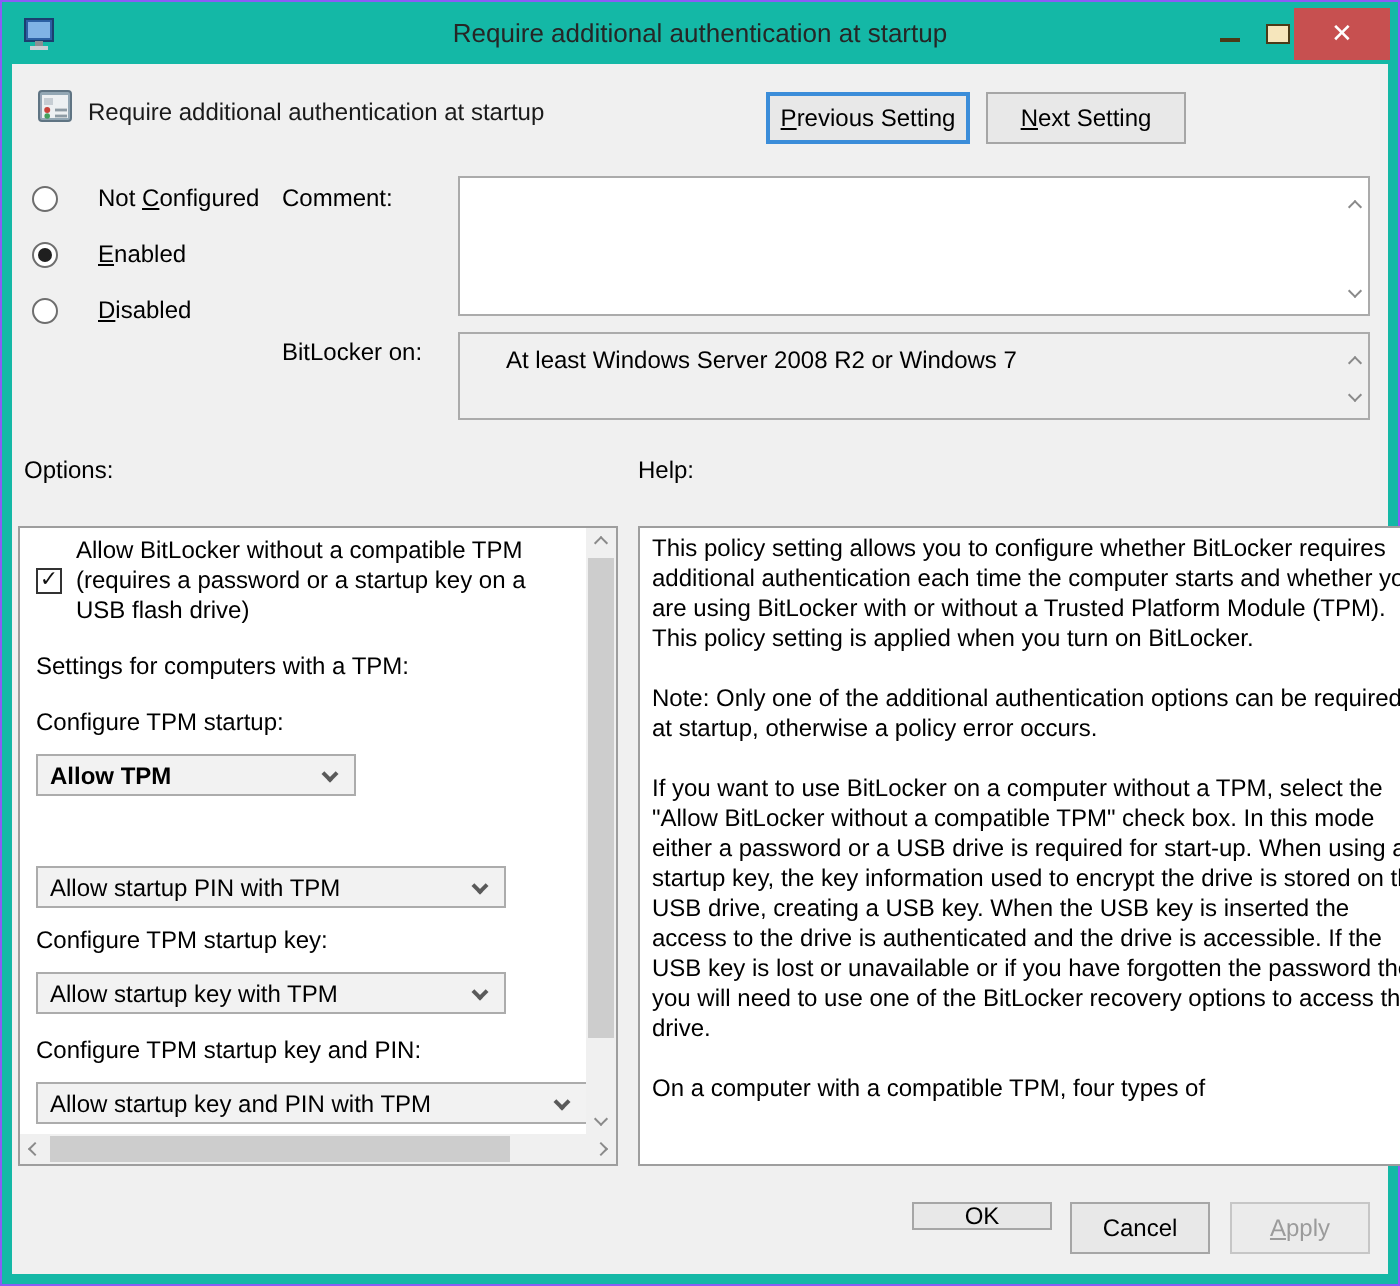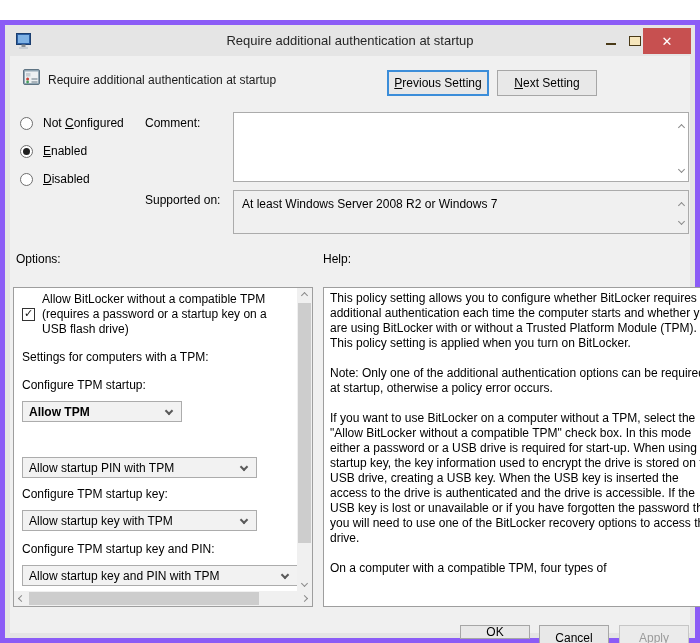--- a/index.html
+++ b/index.html
@@ -1,19 +1,19 @@
 <!DOCTYPE html>
 <html><head>
 <meta charset="utf-8">
 <style>
   * { box-sizing: border-box; margin: 0; padding: 0; }
   html, body { width: 700px; height: 643px; overflow: hidden; }
   body { font-family: "Liberation Sans", "DejaVu Sans", sans-serif; font-size: 12px; color: #000; position: relative; }
 
-  .frame { position: absolute; inset: 0; background: #e5e5e5; border: 5px solid #8b5cf6; margin-top: 20px; }
+  .frame { position: absolute; inset: 0; background: #14b8a6; border: 1px solid #8b5cf6; }
 
   
   .titlebar { position: absolute; top: 1px; left: 1px; right: 1px; height: 30px; }
   .app-icon { position: absolute; left: 9px; top: 7px; width: 18px; height: 17px; }
   .window-title { position: absolute; left: 0; right: 0; top: 7px; text-align: center; font-size: 13px; color: #262626; }
   .cap-btn { position: absolute; top: 2px; height: 26px; display: flex; align-items: center; justify-content: center; cursor: default; }
   .btn-min { right: 71px; width: 24px; }
   .btn-min .dash { width: 10px; height: 2px; background: #4A3A17; margin-top: 6px; }
   .btn-max { right: 47px; width: 24px; }
   .btn-max .boxg { width: 12px; height: 10px; border: 1px solid #4A3A17; background: #F6E6BC; }
@@ -23,30 +23,30 @@
   .dlg { position: absolute; left: 5px; top: 31px; right: 5px; bottom: 5px; background: #F0F0F0; }
 
   .policy-icon { position: absolute; left: 13px; top: 13px; }
   .policy-name { position: absolute; left: 38px; top: 17px; color: #1A1A1A; }
 
   .btn { background: #E8E8E8; border: 1px solid #A6A6A6; font-size: 12px; color: #000;
          display: flex; align-items: center; justify-content: center; cursor: default; }
   .btn-prev { position: absolute; left: 377px; top: 14px; width: 102px; height: 26px; border: 2px solid #3B8DD9; }
   .btn-next { position: absolute; left: 487px; top: 14px; width: 100px; height: 26px; }
 
-  .radio-row { position: absolute; left: 10px; display: flex; align-items: center; gap: 10px; height: 16px; }
+  .radio-row { position: absolute; left: 10px; display: flex; align-items: center; gap: 20px; height: 16px; }
   .radio-circle { width: 13px; height: 13px; border: 1px solid #6E6E6E; border-radius: 50%; background: #fff; position: relative; flex: none; }
   .radio-row .dot { position: absolute; left: 2px; top: 2px; width: 7px; height: 7px; border-radius: 50%; background: #1F1F1F; display: none; }
   .radio-row.on .dot { display: block; }
 
   .field-label { position: absolute; color: #000; }
 
   .comment-box { position: absolute; left: 223px; top: 56px; width: 456px; height: 70px; background: #fff; border: 1px solid #ABABAB; }
   .supported-box { position: absolute; left: 223px; top: 134px; width: 456px; height: 44px; background: #F0F0F0; border: 1px solid #ABABAB; }
-  .supported-box .val { position: absolute; left: 8px; top: 6px; }
+  .supported-box .val { position: absolute; left: 23px; top: 6px; }
 
   .mini-scroll-up, .mini-scroll-dn { position: absolute; right: 4px; }
   .mini-scroll-up { top: 6px; } .mini-scroll-dn { bottom: 6px; }
 
   .chev { display: inline-block; width: 6px; height: 6px; border-right: 2px solid #8A8A8A; border-bottom: 2px solid #8A8A8A; }
   .chev.sm { width: 5px; height: 5px; border-width: 1.5px; }
   .chev.dark { border-color: #5A5A5A; }
   .chev.up { transform: rotate(-135deg); }
   .chev.down { transform: rotate(45deg); }
   .chev.left { transform: rotate(135deg); }
@@ -149,21 +149,21 @@
       <span><u>D</u>isabled</span>
     </div>
 
     <div class="field-label" style="left:135px; top:60px">Comment:</div>
     <div class="comment-box">
       <span></span>
       <span class="mini-scroll-up"><span class="chev sm up"></span></span>
       <span class="mini-scroll-dn"><span class="chev sm down"></span></span>
     </div>
 
-    <div class="field-label" style="left:135px; top:137px">Supported on:</div>
+    <div class="field-label" style="left:135px; top:137px">BitLocker on:</div>
     <div class="supported-box">
       <span class="val">At least Windows Server 2008 R2 or Windows 7</span>
       <span class="mini-scroll-up"><span class="chev sm up"></span></span>
       <span class="mini-scroll-dn"><span class="chev sm down"></span></span>
     </div>
 
     <div class="field-label" style="left:6px; top:196px">Options:</div>
     <div class="field-label" style="left:313px; top:196px">Help:</div>
 
     <div class="options-panel">

